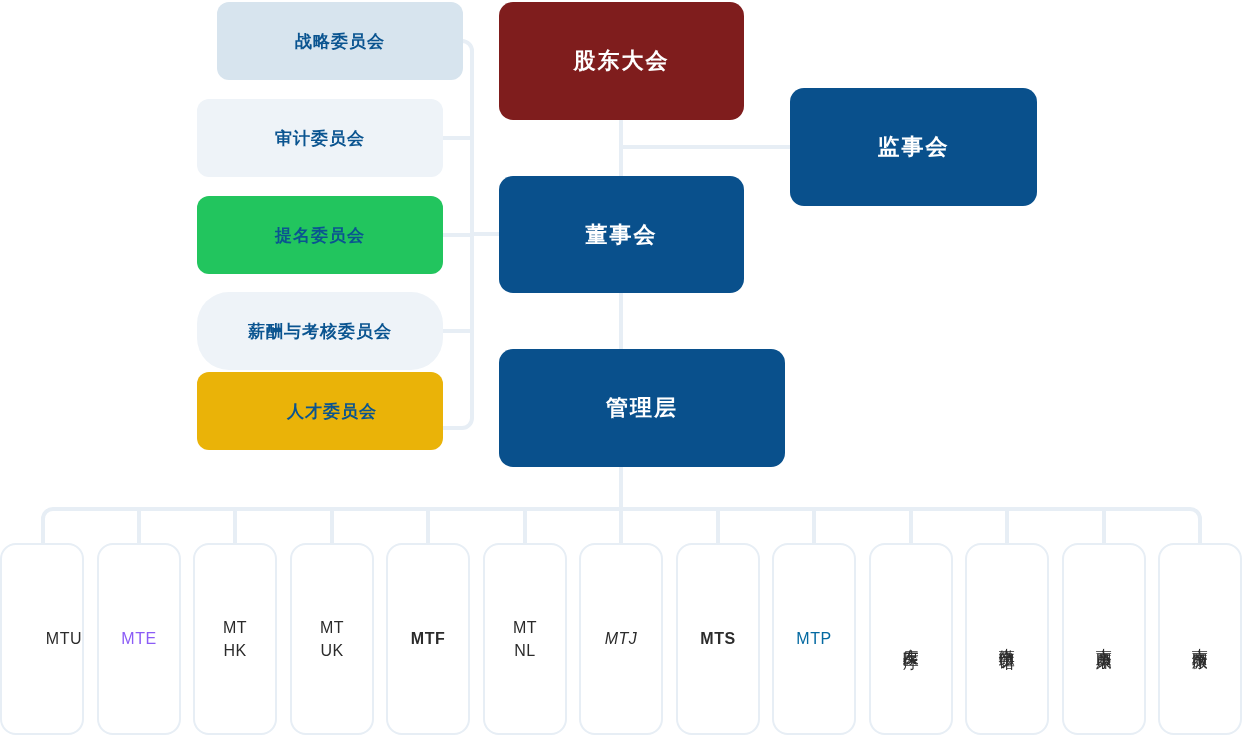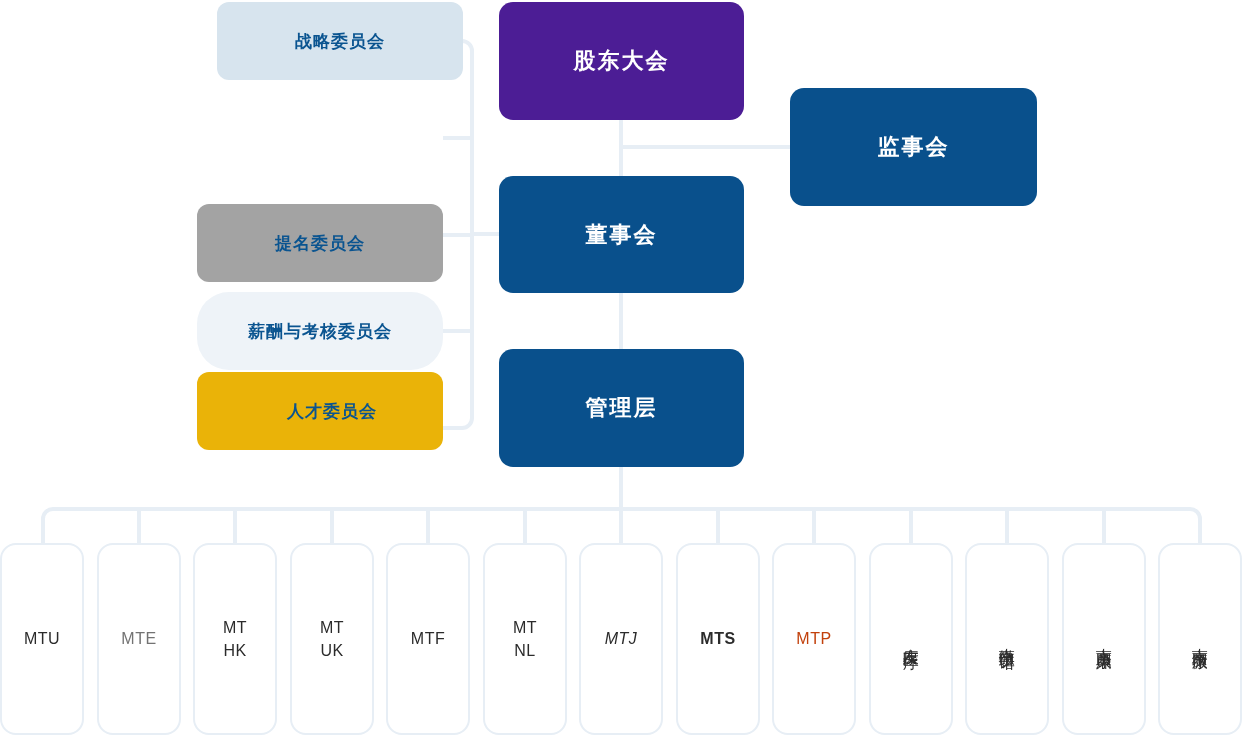--- a/index.html
+++ b/index.html
@@ -123,72 +123,75 @@
       <line x1="814" y1="509" x2="814" y2="543"></line>
       <line x1="911" y1="509" x2="911" y2="543"></line>
       <line x1="1007" y1="509" x2="1007" y2="543"></line>
       <line x1="1104" y1="509" x2="1104" y2="543"></line>
     </g>
   </svg>
 
   <div class="committee-box" style="top: 2px; background: rgb(215, 228, 238); color: rgb(10, 84, 144); margin-left: 20px;">
     <span>战略委员会</span>
   </div>
-  <div class="committee-box" style="top: 204px; background: #a3a3a3; color: rgb(10, 84, 144);">
+  <div class="committee-box" style="top: 99px; background: rgb(238, 243, 248); color: rgb(10, 84, 144);">
+    <span>审计委员会</span>
+  </div>
+  <div class="committee-box" style="top: 196px; background: #22c55e; color: rgb(10, 84, 144);">
     <span>提名委员会</span>
   </div>
   <div class="committee-box" style="top: 292px; background: rgb(238, 243, 248); color: rgb(10, 84, 144); border-radius: 32px;">
     <span>薪酬与考核委员会</span>
   </div>
   <div class="committee-box" style="top: 372px; background: #eab308; color: rgb(10, 84, 144); padding-left: 24px;">
     <span>人才委员会</span>
   </div>
 
-  <div class="main-box" style="left: 499px; top: 2px; width: 245px; height: 118px; background: #4c1d95; text-align: right;">
+  <div class="main-box" style="left: 499px; top: 2px; width: 245px; height: 118px; background: #7f1d1d; text-align: right;">
     <span>股东大会</span>
   </div>
 
   <div class="main-box" style="left: 790px; top: 88px; width: 247px; height: 118px; background: rgb(9, 80, 140); align-items: center;">
     <span>监事会</span>
   </div>
 
   <div class="main-box" style="left: 499px; top: 176px; width: 245px; height: 117px; background: rgb(9, 80, 140);">
     <span>董事会</span>
   </div>
 
-  <div class="main-box" style="left: 499px; top: 349px; width: 245px; height: 118px; background: rgb(9, 80, 140);">
+  <div class="main-box" style="left: 499px; top: 349px; width: 286px; height: 118px; background: rgb(9, 80, 140);">
     <span>管理层</span>
   </div>
 
-  <div class="sub-box" style="left: 0px; border-color: rgb(231, 238, 245);">
+  <div class="sub-box" style="left: 0px; border-color: rgb(231, 238, 245); justify-content: flex-end;">
       <div class="sub-label" style="color: rgb(43, 43, 43);">MTU</div>
     </div>
   <div class="sub-box" style="left: 97px; border-color: rgb(231, 238, 245);">
-      <div class="sub-label" style="color: #737373;">MTE</div>
+      <div class="sub-label" style="color: #8b5cf6;">MTE</div>
     </div>
   <div class="sub-box" style="left: 193px; border-color: rgb(231, 238, 245);">
       <div class="sub-label" style="color: rgb(43, 43, 43);">MT<br>HK</div>
     </div>
   <div class="sub-box" style="left: 290px; border-color: rgb(231, 238, 245);">
       <div class="sub-label" style="color: rgb(43, 43, 43);">MT<br>UK</div>
     </div>
-  <div class="sub-box" style="left: 386px; border-color: rgb(231, 238, 245);">
+  <div class="sub-box" style="left: 386px; border-color: rgb(231, 238, 245); font-weight: bold;">
       <div class="sub-label" style="color: rgb(43, 43, 43);">MTF</div>
     </div>
   <div class="sub-box" style="left: 483px; border-color: rgb(231, 238, 245);">
       <div class="sub-label" style="color: rgb(43, 43, 43);">MT<br>NL</div>
     </div>
   <div class="sub-box" style="left: 579px; border-color: rgb(231, 238, 245); font-style: italic;">
       <div class="sub-label" style="color: rgb(43, 43, 43);">MTJ</div>
     </div>
   <div class="sub-box" style="left: 676px; border-color: rgb(231, 238, 245); font-weight: bold;">
       <div class="sub-label" style="color: rgb(43, 43, 43);">MTS</div>
     </div>
   <div class="sub-box" style="left: 772px; border-color: rgb(231, 238, 245);">
-      <div class="sub-label" style="color: #c2410c;">MTP</div>
+      <div class="sub-label" style="color: #0369a1;">MTP</div>
     </div>
   <div class="sub-box" style="left: 869px; border-color: rgb(231, 238, 245);">
       <div class="sub-label vertical" style="color: rgb(43, 43, 43);">康友医疗</div>
     </div>
   <div class="sub-box" style="left: 965px; border-color: rgb(231, 238, 245);">
       <div class="sub-label vertical" style="color: rgb(43, 43, 43);">南微纽诺</div>
     </div>
   <div class="sub-box" style="left: 1062px; border-color: rgb(231, 238, 245);">
       <div class="sub-label vertical" style="color: rgb(43, 43, 43);">南京康鼎</div>
     </div>

